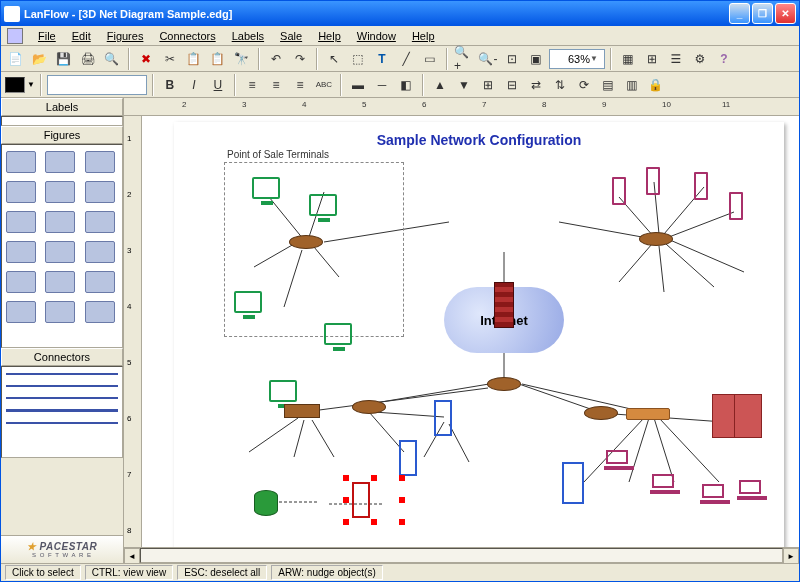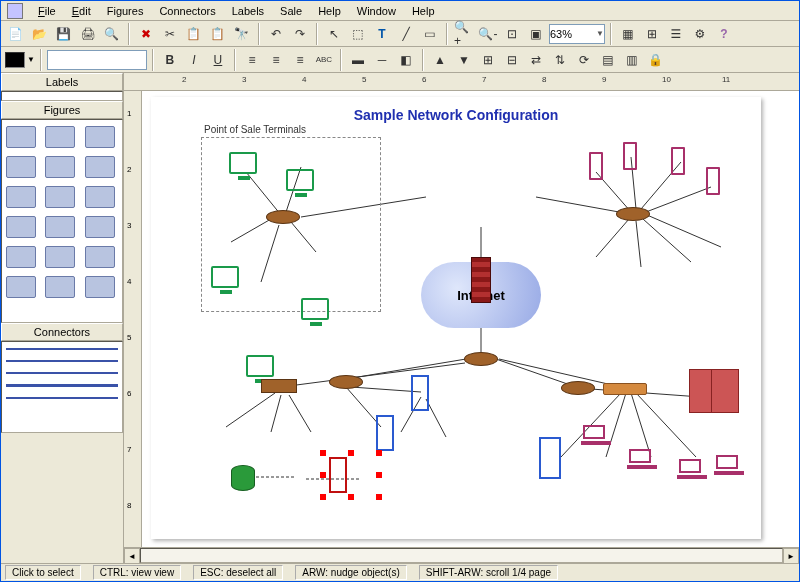--- a/index.html
+++ b/index.html
@@ -5,47 +5,47 @@
   * { box-sizing: border-box; margin: 0; padding: 0; }
   body { font-family: Tahoma, sans-serif; font-size: 11px; background: #d4d0c8; width: 800px; height: 582px; overflow: hidden; }
   .window { width: 800px; height: 582px; border: 1px solid #0054e3; background: #ece9d8; display: flex; flex-direction: column; }
   .titlebar { height: 25px; background: linear-gradient(to bottom, #3a95ff, #0054e3); display: flex; align-items: center; padding: 0 3px; color: #fff; font-weight: bold; }
   .titlebar .icon { width: 16px; height: 16px; background: #fff; margin-right: 4px; border-radius: 2px; }
   .titlebar .spacer { flex: 1; }
   .winbtn { width: 21px; height: 21px; margin-left: 2px; background: linear-gradient(to bottom,#cde,#3a95ff); border: 1px solid #fff; border-radius: 3px; display:flex; align-items:center; justify-content:center; color:#fff; font-weight:bold; font-size:10px;}
   .winbtn.close { background: linear-gradient(to bottom,#f88,#e03030); }
   .menubar { height: 20px; background: #ece9d8; display: flex; align-items: center; padding: 0 6px; gap: 2px; border-bottom: 1px solid #aca899;}
   .menubar .sysicon { width:16px; height:16px; background:#c4c4ff; margin-right:6px; border:1px solid #777;}
-  .menuitem { padding: 2px 7px; cursor: default; }
+  .menuitem { padding: 2px 7px; cursor: default; text-decoration: underline; }
   .menuitem u { text-decoration: underline; }
   .toolbar { height: 26px; background: #ece9d8; border-bottom: 1px solid #aca899; display:flex; align-items:center; padding: 0 4px; gap:2px; position:relative;}
   .tbtn { width:22px; height:22px; border:1px solid #ece9d8; display:flex; align-items:center; justify-content:center; font-size:12px; color:#333;}
   .tsep { width:2px; height:22px; border-left:1px solid #aca899; border-right:1px solid #fff; margin:0 3px;}
-  .zoom-combo { width:56px; height:20px; border:1px solid #7f9db9; background:#fff; display:flex; align-items:center; padding:0 0; font-size:11px;}
+  .zoom-combo { width:56px; height:20px; border:1px solid #7f9db9; background:#fff; display:flex; align-items:center; padding:0 18px; font-size:11px;}
   .zoom-combo .arrow { margin-left:auto; font-size:8px; color:#555;}
   .toolrow2 { height:26px; background:#ece9d8; border-bottom:1px solid #aca899; display:flex; align-items:center; padding:0 4px; gap:2px;}
   .content { flex:1; display:flex; overflow:hidden; position:relative;}
   .sidebar { width:123px; background:#ece9d8; border-right:1px solid #aca899; display:flex; flex-direction:column;}
   .pane-header { height:18px; border:1px solid #aca899; border-top:1px solid #fff; border-left:1px solid #fff; background:#ece9d8; display:flex; align-items:center; justify-content:center; font-size:11px;}
   .shapes-grid { background:#fff; padding:6px 4px; display:grid; grid-template-columns: repeat(3,1fr); gap:8px 6px; border:1px inset #aca899; height:204px; align-content:start;}
   .shape { width:30px; height:22px; background:#b8c4e0; border:1px solid #6a7aa8; border-radius:2px;}
   .conn-pane { height:92px; background:#fff; border:1px inset #aca899; padding:6px 4px; display:flex; flex-direction:column; gap:10px; justify-content:flex-start;}
   .connline { height:2px; background:#3a52a8;}
   .connline.dashed { height:0; border-top:2px dashed #3a52a8;}
   .connline.dotted { height:0; border-top:3px dotted #3a52a8;}
   .connline.solid2{ height:2px; background:#3a52a8;}
   .logo { margin-top:auto; height:28px; background:linear-gradient(#fff,#ece9d8); border-top:1px solid #aca899; display:flex; align-items:center; justify-content:center; font-size:8px; color:#556; letter-spacing:0.5px;}
   .canvas-area { flex:1; display:flex; flex-direction:column; background:#fff;}
   .ruler-h { height:18px; background:#ece9d8; border-bottom:1px solid #aca899; position:relative; font-size:8px; color:#333;}
   .ruler-h .num { position:absolute; top:2px; font-size:8px;}
   .inner { flex:1; display:flex; overflow:hidden;}
   .ruler-v { width:18px; background:#ece9d8; border-right:1px solid #aca899; position:relative;}
   .ruler-v .num { position:absolute; left:3px; font-size:8px;}
   .page { flex:1; background:#fff; position:relative; overflow:auto;}
-  .paper { position:absolute; left:9px; top:6px; width:610px; height:442px; background:#fff; box-shadow: 2px 2px 4px rgba(0,0,0,.3);}
+  .paper { position:absolute; left:32px; top:6px; width:610px; height:442px; background:#fff; box-shadow: 2px 2px 4px rgba(0,0,0,.3);}
   .diagram-title { position:absolute; top:10px; left:0; right:0; text-align:center; font-weight:bold; color:#2030b0; font-size:14px;}
   .groupbox { position:absolute; border:1px dashed #888; }
   .grouplabel { position:absolute; top:-14px; left:0; font-size:10px; color:#333; background:#fff; padding:0 2px;}
   
   .node { position:absolute; }
   .monitor { width:28px; height:22px; border:2px solid; border-radius:2px; position:relative;}
   .monitor::after { content:""; position:absolute; left:7px; top:22px; width:12px; height:4px; background:currentColor;}
   .router { width:34px; height:14px; background:#a0622a; border-radius:50%/50%; border:1px solid #5a3413;}
   .server { width:14px; height:28px; border:2px solid; border-radius:1px;}
   .laptop { width:22px; height:14px; border:2px solid; position:relative;}
@@ -57,31 +57,39 @@
   .switch { width:44px; height:12px; background:#d58a3f; border:1px solid #8a5220; border-radius:2px;}
   .db { width:24px; height:26px; background:#2a9a3a; border-radius:12px/6px; border:1px solid #175e21;}
   
   svg.wires { position:absolute; left:0; top:0; width:610px; height:442px; pointer-events:none;}
   svg.wires line { stroke:#333; stroke-width:1;}
   svg.wires line.dashed { stroke-dasharray:3 2;}
   
   .hscroll { height:16px; background:#ece9d8; border-top:1px solid #aca899; display:flex;}
   .hscroll .sbbtn,.vscroll .sbbtn{ width:16px;height:16px;background:#ece9d8;border:1px solid #aca899;display:flex;align-items:center;justify-content:center;font-size:8px;}
   .hscroll .track{flex:1;background:#f5f3eb;border:1px inset #aca899;}
-  .statusbar { height:18px; background:#ece9d8; border-top:1px solid #aca899; display:flex; align-items:center; padding:0 4px; font-size:10px; gap:12px;}
+  .statusbar { height:18px; background:#ece9d8; border-top:1px solid #aca899; display:flex; align-items:center; padding:0 4px; font-size:10px; gap:4px;}
   .statusbar .cell { border:1px inset #fff; padding:1px 6px; height:15px; display:flex; align-items:center;}
   .sel-handles { position:absolute; }
   .sel-handles .h { position:absolute; width:6px; height:6px; background:#f00;}
   .color-swatch { width:20px; height:16px; background:#000; border:1px inset #888;}
 </style>
 </head>
 <body>
 
 <div class="window">
 
+  <div class="titlebar">
+    <div class="icon"></div>
+    <span>LanFlow - [3D Net Diagram Sample.edg]</span>
+    <span class="spacer"></span>
+    <div class="winbtn">_</div>
+    <div class="winbtn">❐</div>
+    <div class="winbtn close">✕</div>
+  </div>
 
   <div class="menubar">
     <div class="sysicon"></div>
     <div class="menuitem"><u>F</u><span>ile</span></div>
     <div class="menuitem"><u>E</u>dit</div>
     <div class="menuitem">Figures</div>
     <div class="menuitem">Connectors</div>
     <div class="menuitem">Labels</div>
     <div class="menuitem">Sale</div>
     <div class="menuitem">Help</div>
@@ -190,20 +198,26 @@
         <div class="shape"></div>
         <div class="shape"></div>
       </div>
       <div class="pane-header">Connectors</div>
       <div class="conn-pane">
         <div class="connline"></div>
         <div class="connline dashed"></div>
         <div class="connline solid2"></div>
         <div class="connline dotted"></div>
         <div class="connline" style="background:none;border-top:2px solid #3a52a8;position:relative;"></div>
+      </div>
+      <div class="logo">
+        <div style="text-align:center;">
+          <div style="font-weight:bold;font-style:italic;font-size:10px;"><span style="color:#e0a030;">★</span> <span>PACESTAR</span></div>
+          <div style="font-size:6px;letter-spacing:1px;">S O F T W A R E</div>
+        </div>
       </div>
     </div>
 
     <div class="canvas-area">
       <div class="ruler-h">
         <span class="num" style="left:58px">2</span>
         <span class="num" style="left:118px">3</span>
         <span class="num" style="left:178px">4</span>
         <span class="num" style="left:238px">5</span>
         <span class="num" style="left:298px">6</span>
@@ -342,16 +356,15 @@
         <div class="sbbtn">►</div>
       </div>
     </div>
   </div>
 
   <div class="statusbar">
     <div class="cell">Click to select</div>
     <div class="cell">CTRL: view view</div>
     <div class="cell">ESC: deselect all</div>
     <div class="cell">ARW: nudge object(s)</div>
-    <div class="cell">SHIFT-ARW: scroll 1/4 page</div>
   </div>
 
 </div>
 
 </body></html>

